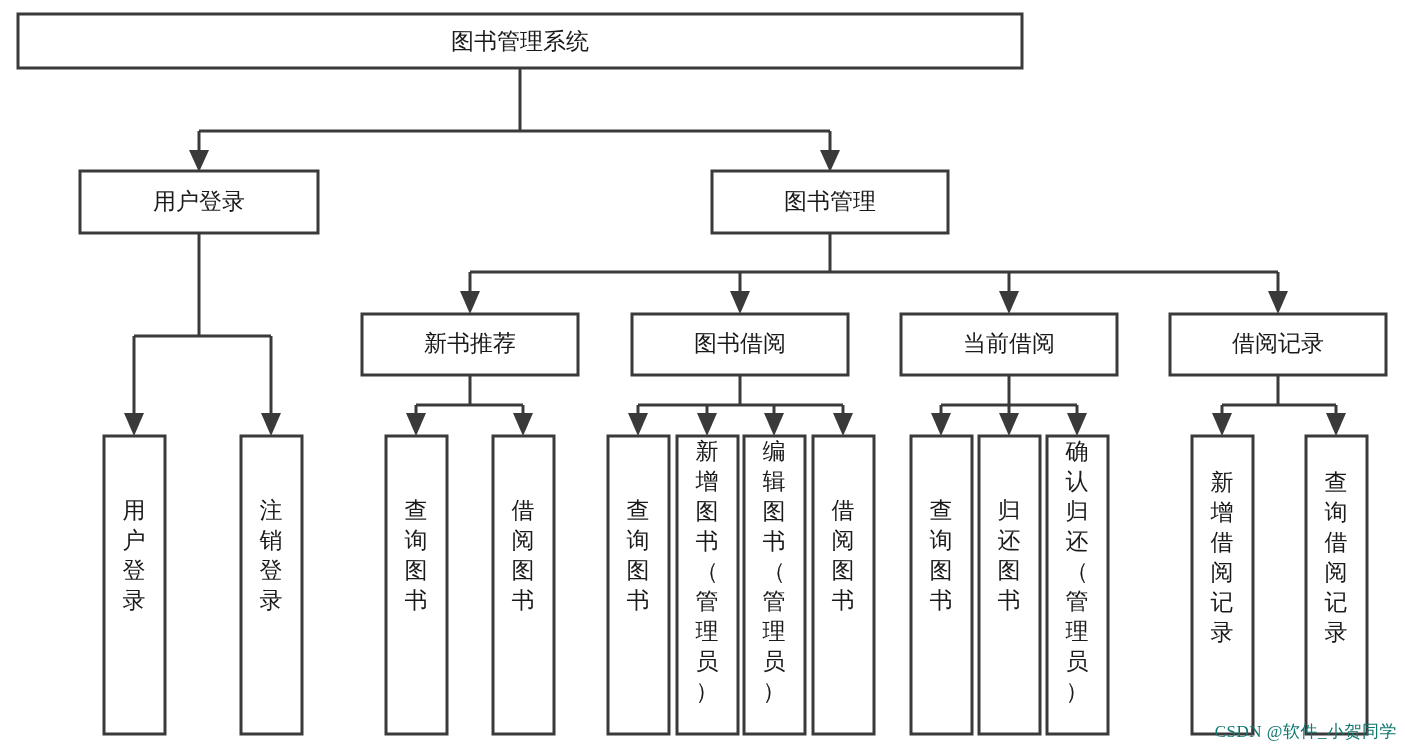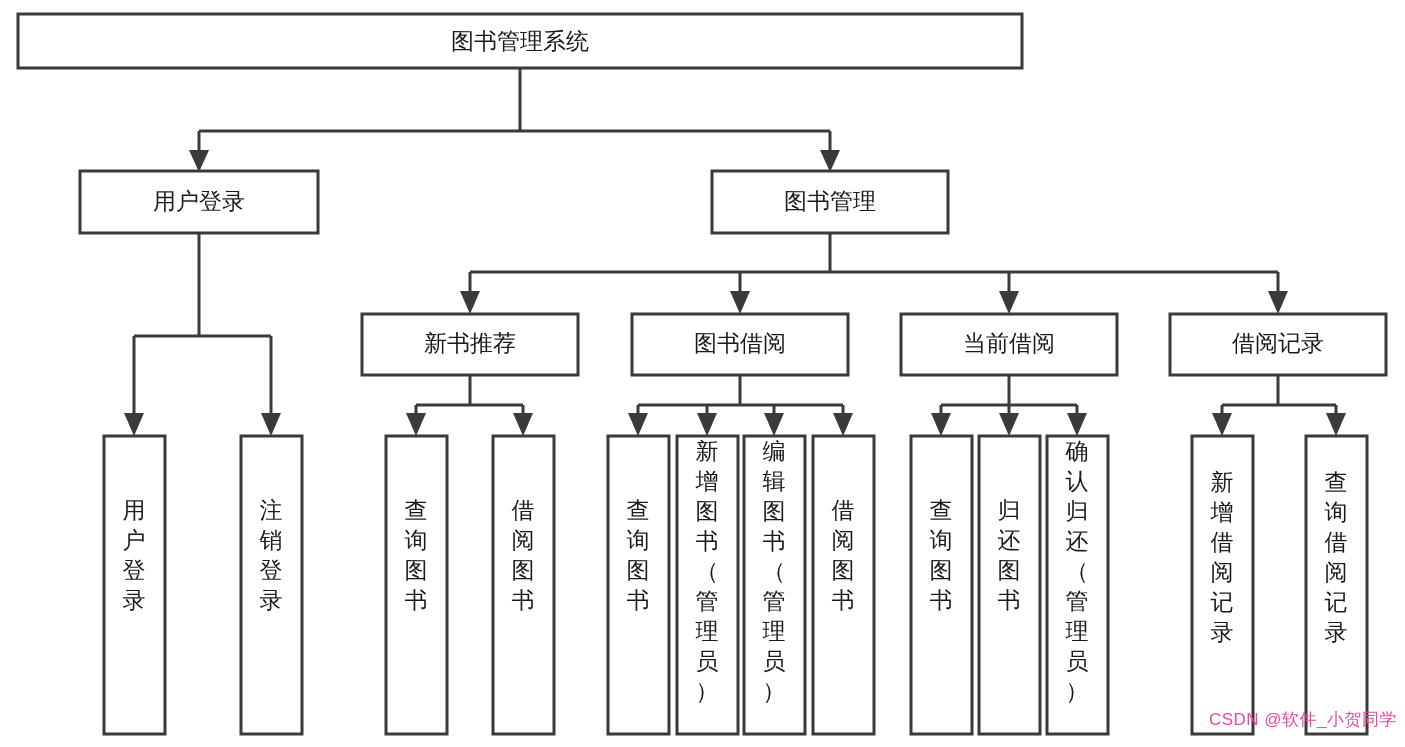--- a/index.html
+++ b/index.html
@@ -49,24 +49,24 @@
   }
   .node-label-v {
     font-family: "Liberation Sans", "DejaVu Sans", sans-serif;
     font-size: 23px;
     fill: #1a1a1a;
     text-anchor: middle;
   }
   .watermark {
     position: absolute;
     right: 8px;
-    bottom: 16px;
-    font-family: Liberation Sans, sans-serif;
+    bottom: 4px;
+    font-family: Liberation Serif, serif;
     font-size: 17px;
-    color: #ec4899;
+    color: #0f766e;
     letter-spacing: 0.5px;
     white-space: nowrap;
     user-select: none;
   }
 </style>
 </head>
 <body>
 
 <div id="diagram-root">
 

